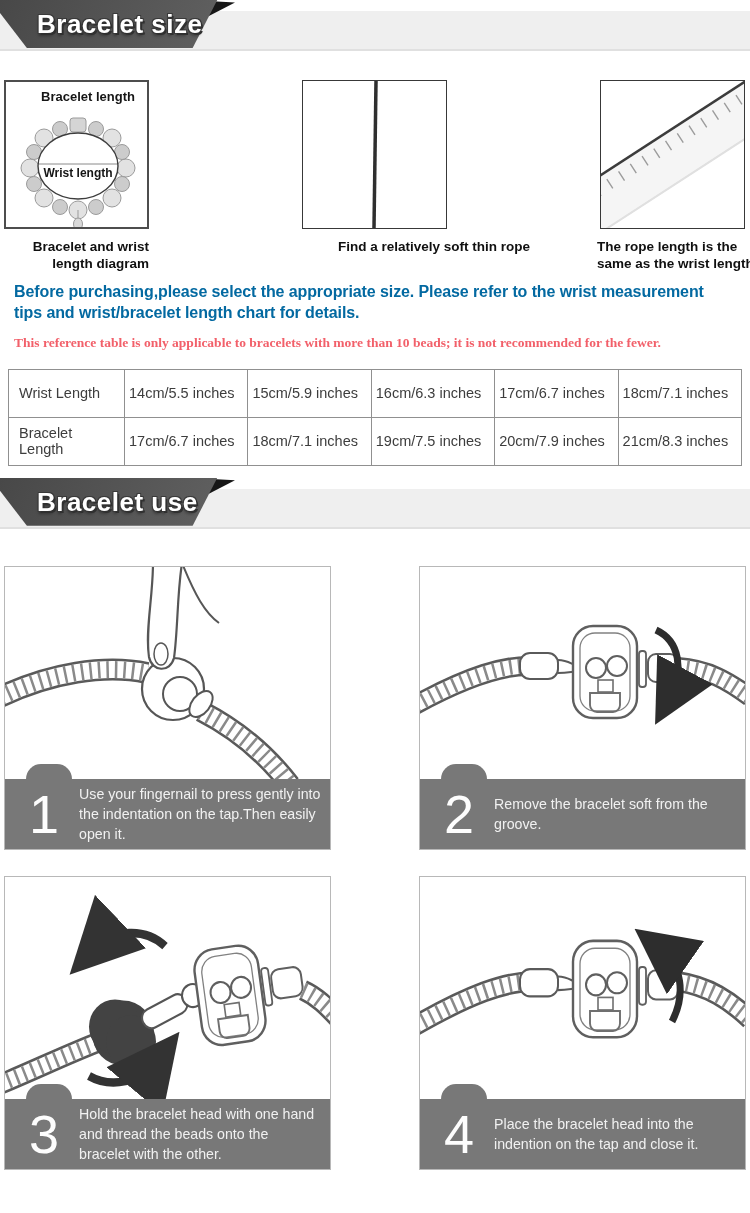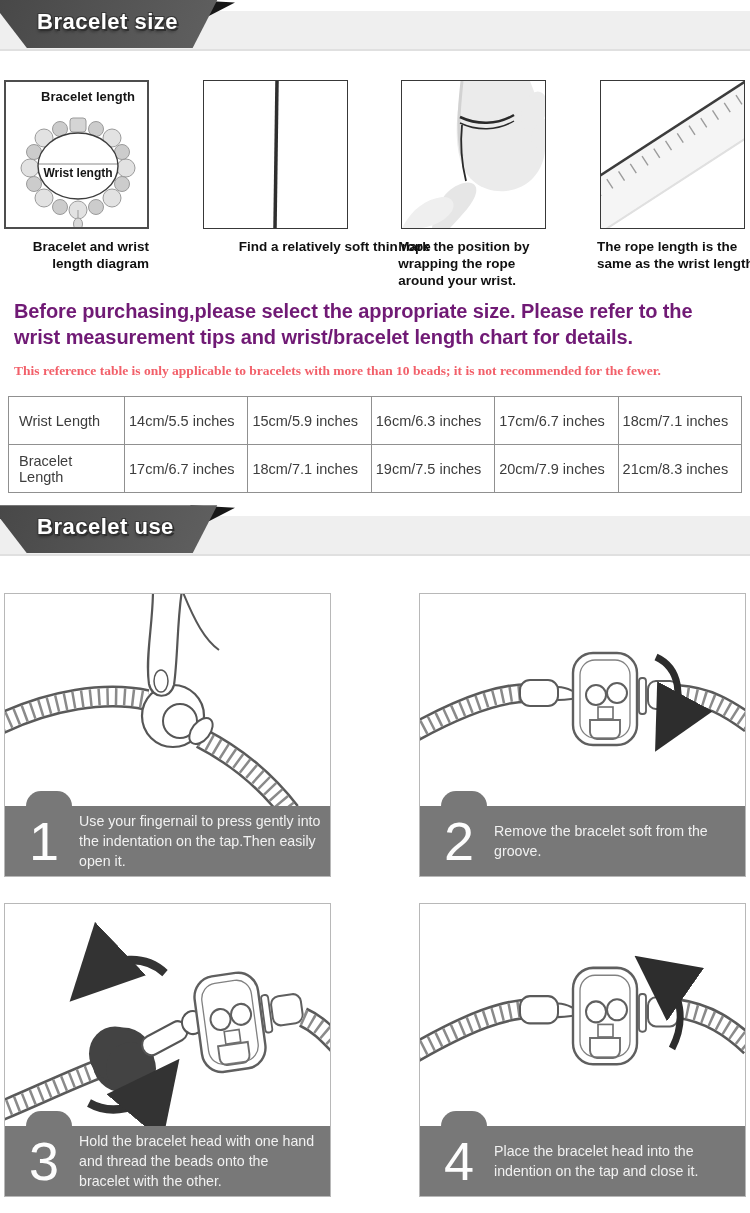--- a/index.html
+++ b/index.html
@@ -22,21 +22,21 @@
     clip-path: polygon(0 0, 100% 15%, 42% 100%);
   }
   .ribbon {
     position: absolute; top: 0; left: 0; width: 224px; height: 48px;
     background: linear-gradient(115deg, #484848, #616161);
     clip-path: polygon(0 0, 97% 0, 86% 100%, 12% 100%, 0 27%);
     z-index: 2;
   }
   .ribbon-title {
     position: absolute; z-index: 3; left: 37px; top: 9px;
-    font-size: 22px; font-weight: bold; color: #ffffff; letter-spacing: .5px;
+    font-size: 26px; font-weight: bold; color: #ffffff; letter-spacing: .5px;
     text-shadow: 2px 2px 0 #303030, -1px -1px 0 #3a3a3a, 1px -1px 0 #3a3a3a,
                  -1px 1px 0 #3a3a3a, 0 3px 3px rgba(0,0,0,.35);
   }
   
   .measure-row {
     display: flex; justify-content: space-between;
     padding: 26px 5px 0 4px;
   }
   .m-col { width: 145px; flex: 0 0 auto; }
   .m-box {
@@ -46,22 +46,22 @@
   .m-box.thin { border: 1.5px solid #383838; }
   .m-caption {
     margin-top: 10px; font-size: 13.5px; font-weight: bold;
     line-height: 1.25; color: #101010;
   }
   .m-caption.center { text-align: right; }
   .m-caption.nowrap { white-space: nowrap; margin-left: -4px; padding-left: 40px; }
   .m-caption.wide { width: 162px; margin-left: -3px; }
   
   .intro-heading {
-    margin: 8px 14px 0 14px; font-size: 20px; font-weight: bold;
-    line-height: 1.33; color: #701a75; letter-spacing: -0.1px;
+    margin: 8px 14px 0 14px; font-size: 16px; font-weight: bold;
+    line-height: 1.33; color: #0369a1; letter-spacing: -0.1px;
   }
   .intro-note {
     margin: 11px 14px 0 14px; font-size: 13.5px; font-weight: bold;
     color: #f2606a; line-height: 1.3; font-family: Liberation Serif, serif;
   }
   
   .size-table {
     margin: 17px 8px 0 8px; width: 734px;
     border-collapse: collapse; font-size: 14.5px; color: #3d3d3d;
   }
@@ -143,36 +143,20 @@
 
   <div class="m-col">
     <div class="m-box thin">
       <svg viewBox="0 0 143 147">
         <line x1="73" y1="0" x2="71" y2="147" stroke="#2f2f2f" stroke-width="3.5"></line>
       </svg>
     </div>
     <div class="m-caption nowrap">Find a relatively soft thin rope</div>
   </div>
 
-  <div class="m-col">
-    <div class="m-box thin">
-      <svg viewBox="0 0 143 147">
-        <path d="M60,0 C 55,30 52,55 58,78 C 64,100 82,112 104,110 C 124,108 138,94 142,76 C 146,58 140,30 128,0 Z" fill="#ebebeb"></path>
-        <ellipse cx="132" cy="30" rx="12" ry="20" fill="#ebebeb" transform="rotate(18 132 30)"></ellipse>
-        <ellipse cx="141" cy="52" rx="10" ry="16" fill="#ebebeb" transform="rotate(28 141 52)"></ellipse>
-        <path d="M60,0 C 57,28 55,52 60,75" stroke="#d2d2d2" stroke-width="3" fill="none"></path>
-        <path d="M58,36 C 75,44 95,44 112,34" stroke="#2a2a2a" stroke-width="2.6" fill="none"></path>
-        <path d="M58,42 C 75,50 95,50 112,40" stroke="#2a2a2a" stroke-width="1.4" fill="none"></path>
-        <path d="M60,44 C 58,64 60,84 64,100" stroke="#2a2a2a" stroke-width="1.8" fill="none"></path>
-        <path d="M30,147 C 34,120 46,106 62,102 C 70,100 76,104 74,112 C 72,122 60,134 48,147 Z" fill="#e6e6e6"></path>
-        <path d="M0,147 C 10,128 24,118 40,116 C 50,115 54,122 50,130 C 44,140 28,147 16,147 Z" fill="#efefef"></path>
-      </svg>
-    </div>
-    <div class="m-caption wide">Mark the position by wrapping the rope around your wrist.</div>
-  </div>
 
   <div class="m-col">
     <div class="m-box thin">
       <svg viewBox="0 0 143 147">
         <g transform="rotate(-33 71 73)">
           <rect x="-40" y="52" width="230" height="48" fill="#f5f5f5" stroke="#d8d8d8" stroke-width="1"></rect>
           <line x1="-40" y1="52" x2="190" y2="52" stroke="#3c3c3c" stroke-width="2.5"></line>
           <line x1="-40" y1="64" x2="190" y2="64" stroke="#9c9c9c" stroke-width="11" stroke-dasharray="1.4,12.6"></line>
           <line x1="-40" y1="100" x2="190" y2="100" stroke="#e0e0e0" stroke-width="2"></line>
         </g>

